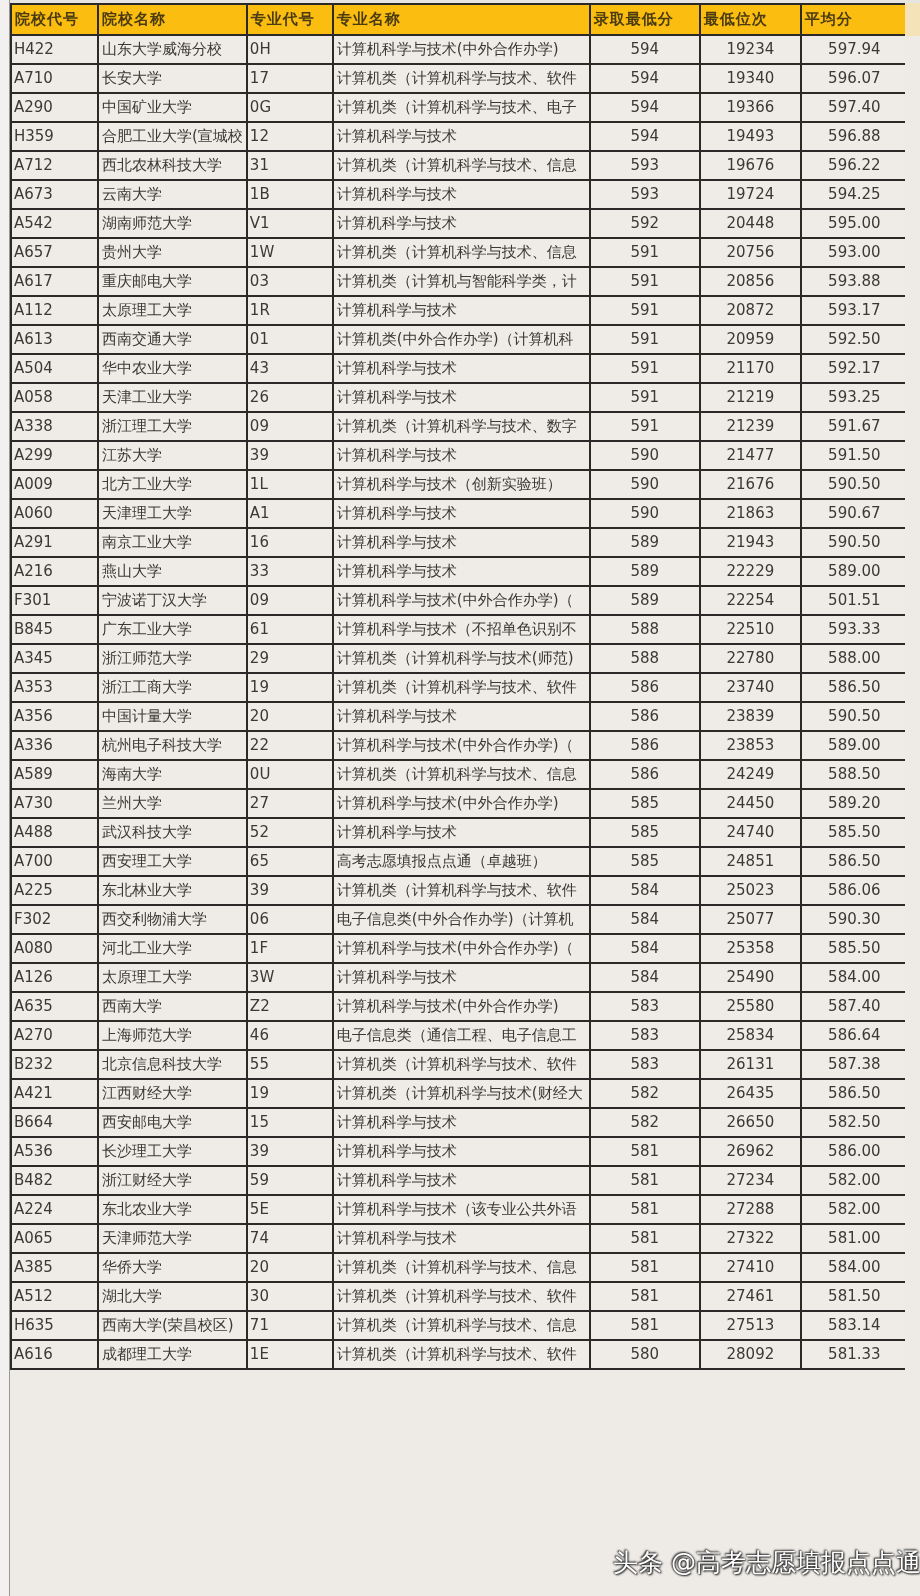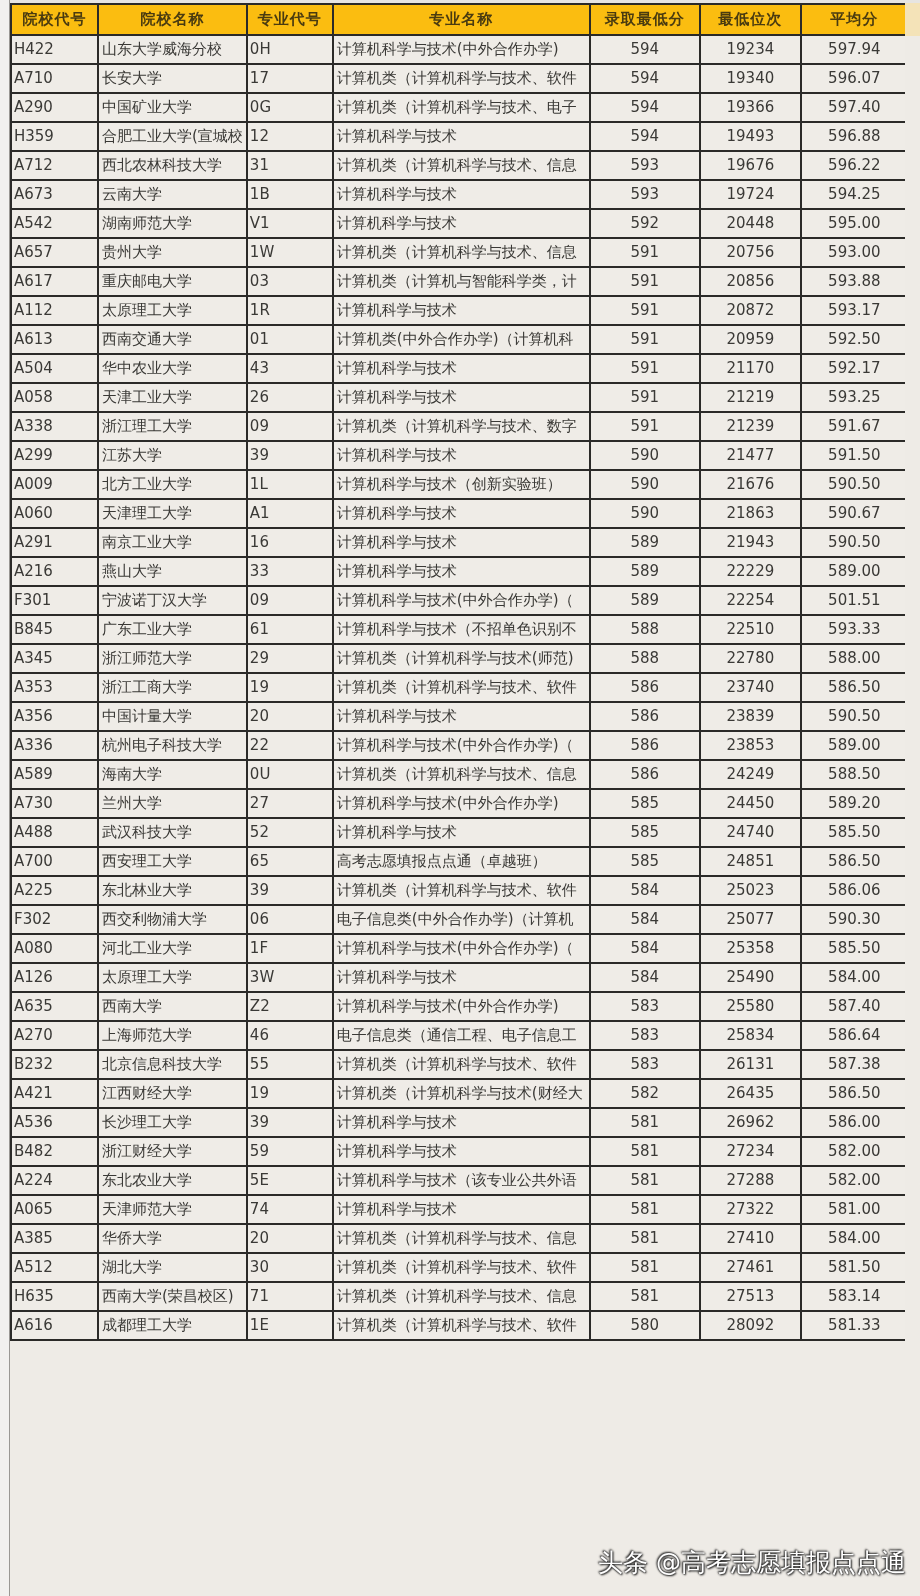--- a/index.html
+++ b/index.html
@@ -30,37 +30,37 @@
     font-size: 15px;
     color: #3a3936;
     line-height: 27px;
     height: 27px;
   }
   .sheet thead th {
     background: #fbbd10;
     color: #4a3b10;
     font-weight: bold;
     font-size: 15px;
-    text-align: center;
+    text-align: left;
     height: 29px;
     line-height: 29px;
     letter-spacing: 1px;
   }
   .sheet tbody td { background: #efece7; }
   .sheet tbody td.num { text-align: center; }
   .sheet tbody td.code { padding-left: 2px; }
   .col-right-stub {
     position: absolute; left: 905px; top: 3px; width: 15px; height: 1593px;
     background: #eeebe6;
   }
   .col-right-stub .stub-head {
     height: 33px; background: #f4e3b8;
   }
   .watermark {
-    position: absolute; left: 598px; top: 1546px;
+    position: absolute; left: 613px; top: 1546px;
     font-size: 25px; color: #ffffff;
     text-shadow: 0 0 2px #222, 1px 1px 2px #222, -1px -1px 2px #222;
     letter-spacing: 0px;
     white-space: nowrap;
   }
 </style>
 </head>
 <body>
 
 <div class="frame-top"></div>
@@ -415,20 +415,29 @@
       <tr>
         <td class="code">A421</td>
         <td>江西财经大学</td>
         <td class="code">19</td>
         <td>计算机类（计算机科学与技术(财经大</td>
         <td class="num">582</td>
         <td class="num">26435</td>
         <td class="num">586.50</td>
       </tr>
       <tr>
+        <td class="code">B664</td>
+        <td>西安邮电大学</td>
+        <td class="code">15</td>
+        <td>计算机科学与技术</td>
+        <td class="num">582</td>
+        <td class="num">26650</td>
+        <td class="num">582.50</td>
+      </tr>
+      <tr>
         <td class="code">A536</td>
         <td>长沙理工大学</td>
         <td class="code">39</td>
         <td>计算机科学与技术</td>
         <td class="num">581</td>
         <td class="num">26962</td>
         <td class="num">586.00</td>
       </tr>
       <tr>
         <td class="code">B482</td>

